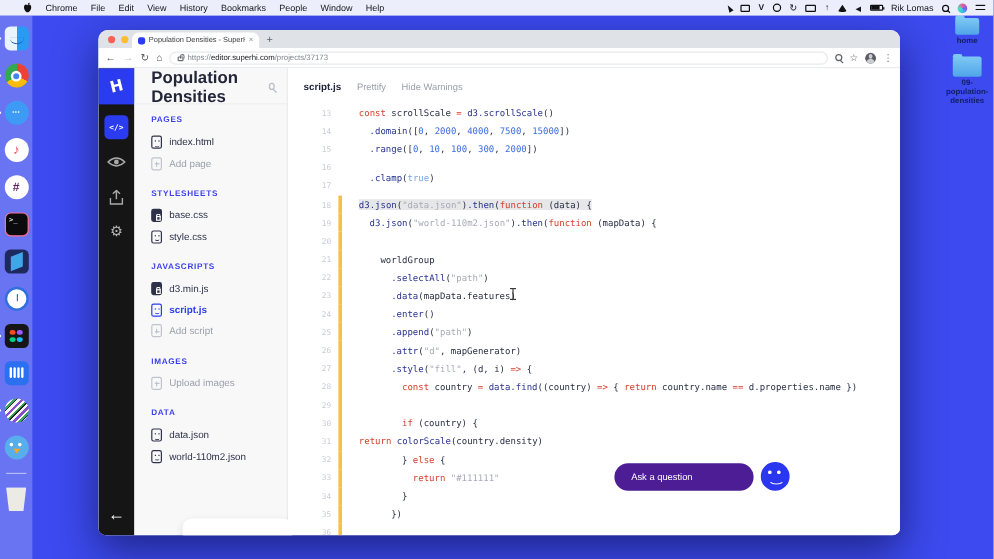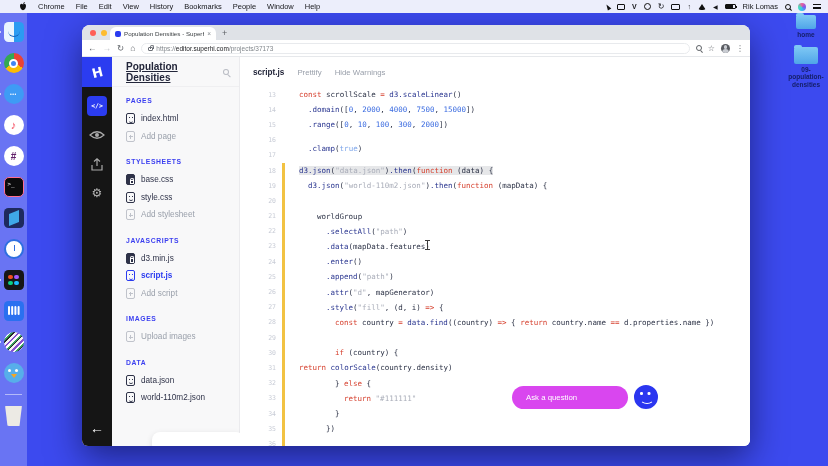--- a/index.html
+++ b/index.html
@@ -115,21 +115,21 @@
   .rail-logo { width:30px; height:30px; background:#2b3cf0; display:flex; align-items:center; justify-content:center; flex:none; }
   .rail-logo span { color:#fff; font-weight:bold; font-size:13px; transform:rotate(-14deg); font-family:"DejaVu Sans",sans-serif; }
   .rail-btn { margin-top:9px; width:20px; height:20px; border-radius:4px; display:flex; align-items:center; justify-content:center; flex:none; }
   .rail-btn.active { background:#2b3cf0; color:#fff; font-family:"DejaVu Sans Mono",monospace; font-size:6.5px; font-weight:bold; }
   .eye-svg, .up-svg { display:block; }
   .gear { font-size:12px; color:#b5b5b5; line-height:1; }
   .rail-back { margin-top:auto; margin-bottom:10px; color:#fff; font-size:14px; font-weight:bold; }
 
   .sidebar { width:128px; background:#f8f8f9; border-right:1px solid #ebebee; position:relative; flex:none; font-size:8px; }
   .sb-header { height:30px; display:flex; align-items:center; justify-content:space-between; padding:0 10px 0 14px; border-bottom:1px solid #efeff1; }
-  .sb-title { font-size:10px; font-weight:bold; color:#23263a;text-decoration:underline; }
+  .sb-title { font-size:14px; font-weight:bold; color:#23263a; }
   .search-ico { width:6px; height:6px; border:1.2px solid #b9bcc4; border-radius:50%; position:relative; }
   .search-ico::after { content:''; position:absolute; right:-2.5px; bottom:-2.5px; width:3.5px; height:1.2px; background:#b9bcc4; transform:rotate(45deg); }
   .sb-body { padding:10px 0 0 14px; }
   .sb-section { margin-bottom:13px; }
   .sb-section-header { font-size:6.8px; font-weight:bold; letter-spacing:.6px; color:#3b3ff0; margin-bottom:6px; }
   .sb-item { display:flex; align-items:center; gap:6px; height:17.5px; color:#2e3248; }
   .sb-item .lbl { font-size:8.2px; }
   .sb-item.add { color:#9aa0ab; } .sb-item.add .lbl{ color:#9aa0ab; }
   .sb-item.selected { color:#2b3cf0; } .sb-item.selected .lbl { color:#2b3cf0; font-weight:bold; }
   .fico { width:9px; height:11px; border:1.1px solid #2e3248; border-radius:2px; position:relative; flex:none; }
@@ -158,21 +158,21 @@
   .cl.changed .chbar { background:#f2c242; }
   .txt { padding-left:14px; white-space:pre; color:#2b3145; }
   .cl.selected .txt-in { background:#e6e7e9; }
   .tk-k { color:#d6402e; }
   .tk-f { color:#28348f; }
   .tk-v { color:#2b3145; }
   .tk-n { color:#3a6be0; }
   .tk-s { color:#a8acb8; }
   .tk-b { color:#7ea6ea; }
 
-  .ask-btn { position:absolute; left:512px; top:386px; width:116px; height:23px; background:#d946ef; border-radius:12px;
+  .ask-btn { position:absolute; left:512px; top:386px; width:116px; height:23px; background:#4c1d95; border-radius:12px;
              display:flex; align-items:center; padding-left:14px; color:#fff; font-size:7.8px; }
   .smiley-btn { position:absolute; left:632px; top:383px; width:28px; height:28px; border-radius:50%; background:#2b36f0; border:2px solid #fff; }
   .smiley-btn::before { content:''; position:absolute; left:6px; top:7px; width:2.5px; height:2.5px; border-radius:50%; background:#fff; box-shadow:7.5px 0 0 #fff; }
   .smiley-btn::after { content:''; position:absolute; left:6px; top:9px; width:12px; height:8px; border:1.6px solid transparent; border-bottom-color:#fff; border-radius:50%; }
 
   .ibeam { position:absolute; left:424px; top:240px; width:7px; height:10px; z-index:60; }
   .ibeam::before { content:''; position:absolute; left:3px; top:0; width:1px; height:10px; background:#3c3c3c; }
   .ibeam::after { content:''; position:absolute; left:1px; top:0; width:5px; height:1px; background:#3c3c3c; box-shadow:0 9px 0 #3c3c3c; }
 </style>
 </head>
@@ -343,24 +343,20 @@
           <div class="sb-section">
             <div class="sb-section-header">STYLESHEETS</div>
             <div class="sb-item">
               <span class="fico locked"></span>
               <span class="lbl">base.css</span>
             </div>
             <div class="sb-item">
               <span class="fico"></span>
               <span class="lbl">style.css</span>
             </div>
-            <div class="sb-item add">
-              <span class="addico"></span>
-              <span class="lbl">Add stylesheet</span>
-            </div>
           </div>
           <div class="sb-section">
             <div class="sb-section-header">JAVASCRIPTS</div>
             <div class="sb-item">
               <span class="fico locked"></span>
               <span class="lbl">d3.min.js</span>
             </div>
             <div class="sb-item selected">
               <span class="fico"></span>
               <span class="lbl">script.js</span>
@@ -395,21 +391,21 @@
     <div class="editor">
       <div class="ed-header">
         <span class="ed-filename">script.js</span>
         <span class="ed-action">Prettify</span>
         <span class="ed-action">Hide Warnings</span>
       </div>
       <div class="code">
           <div class="cl">
             <span class="ln">13</span>
             <span class="chbar"></span>
-            <span class="txt" style="padding-left: 14px;"><span class="txt-in"><span class="tk-k">const </span><span class="tk-v">scrollScale </span><span class="tk-k">= </span><span class="tk-f">d3.scaleLinear</span><span class="tk-v">()</span></span></span>
+            <span class="txt" style="padding-left: 14px;"><span class="txt-in"><span class="tk-k">const </span><span class="tk-v">scrollScale </span><span class="tk-k">= </span><span class="tk-f">d3.scrollScale</span><span class="tk-v">()</span></span></span>
           </div>
           <div class="cl">
             <span class="ln">14</span>
             <span class="chbar"></span>
             <span class="txt" style="padding-left: 23px;"><span class="txt-in"><span class="tk-f">.domain</span><span class="tk-v">([</span><span class="tk-n">0</span><span class="tk-v">, </span><span class="tk-n">2000</span><span class="tk-v">, </span><span class="tk-n">4000</span><span class="tk-v">, </span><span class="tk-n">7500</span><span class="tk-v">, </span><span class="tk-n">15000</span><span class="tk-v">])</span></span></span>
           </div>
           <div class="cl">
             <span class="ln">15</span>
             <span class="chbar"></span>
             <span class="txt" style="padding-left: 23px;"><span class="txt-in"><span class="tk-f">.range</span><span class="tk-v">([</span><span class="tk-n">0</span><span class="tk-v">, </span><span class="tk-n">10</span><span class="tk-v">, </span><span class="tk-n">100</span><span class="tk-v">, </span><span class="tk-n">300</span><span class="tk-v">, </span><span class="tk-n">2000</span><span class="tk-v">])</span></span></span>

